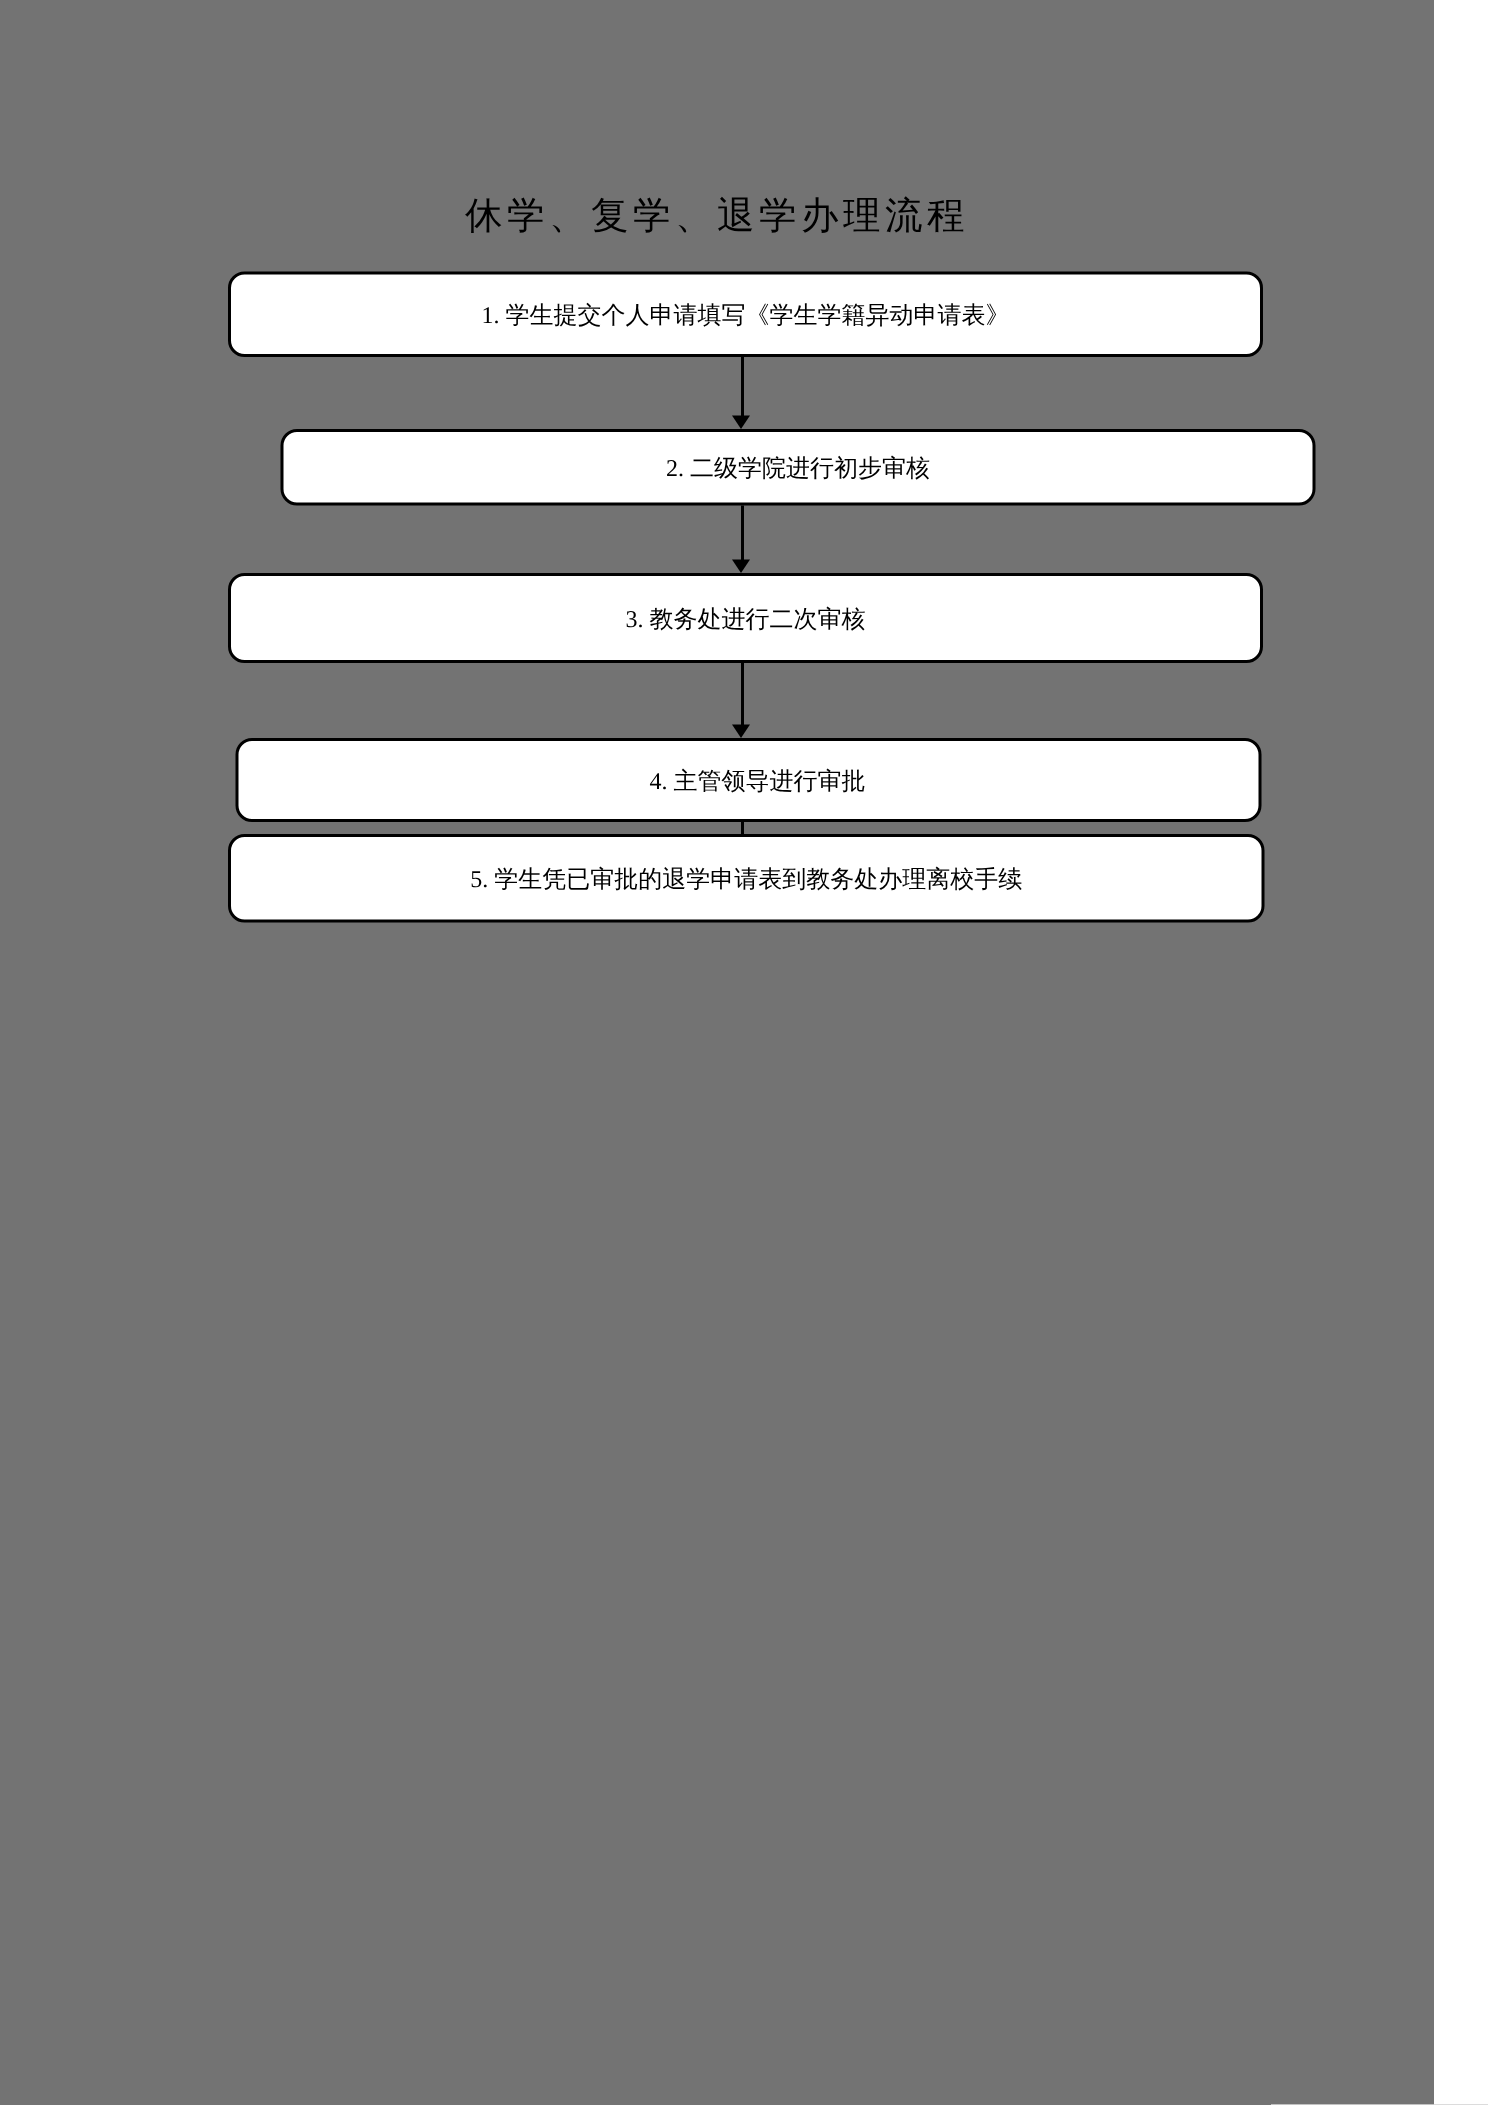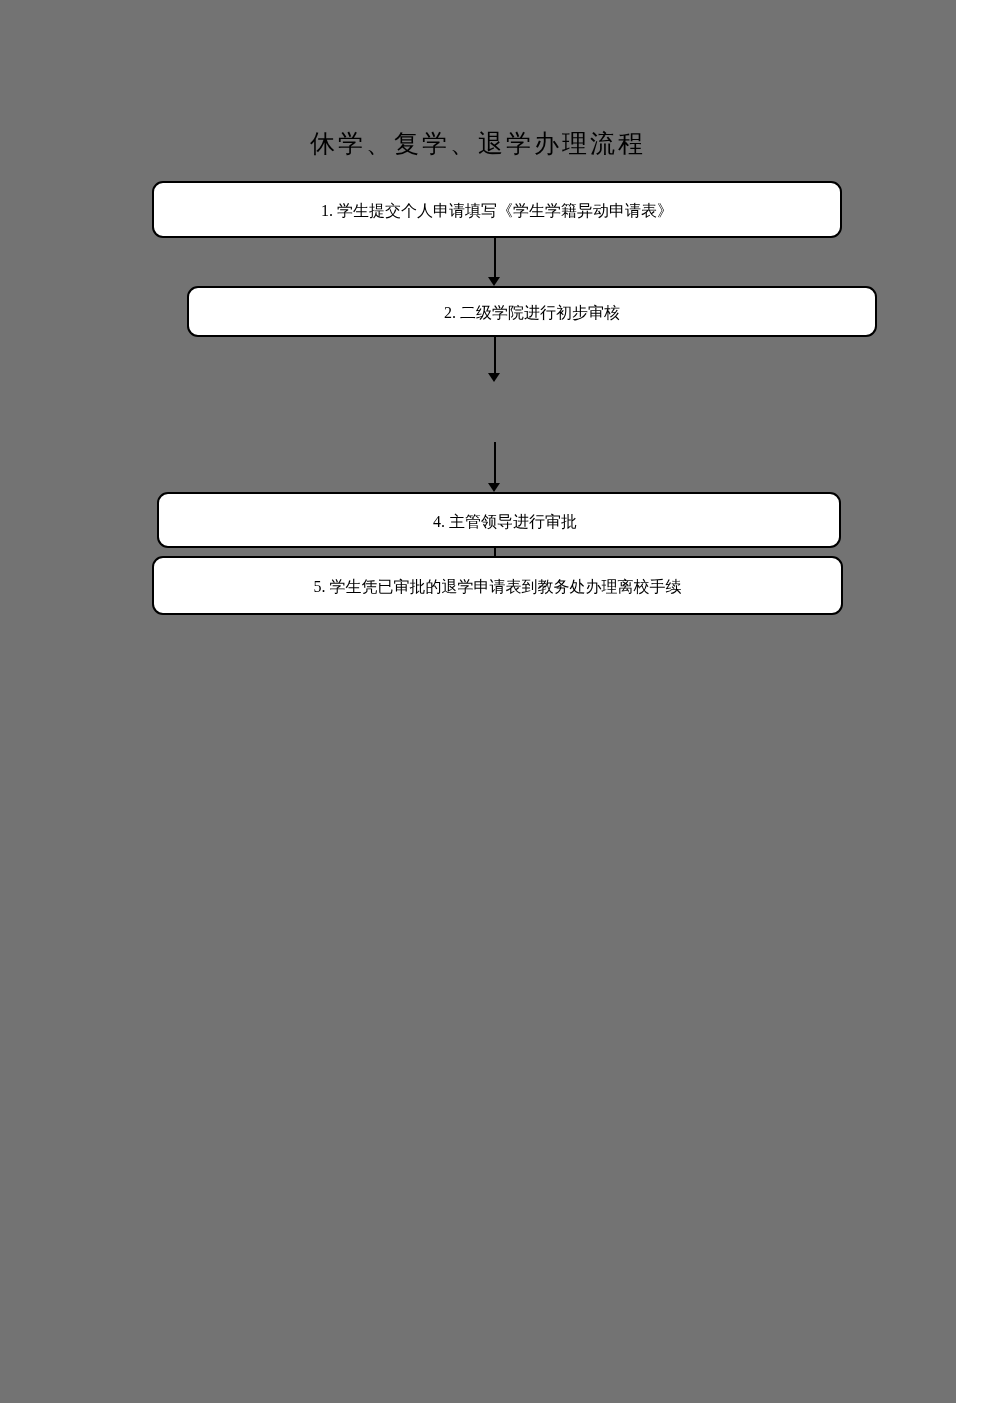--- a/index.html
+++ b/index.html
@@ -94,20 +94,23 @@
 
   <div class="flow-box box2">
     <span>2. 二级学院进行初步审核</span>
   </div>
 
   <div class="connector c2">
     <div class="line"></div>
     <div class="head"></div>
   </div>
 
+  <div class="flow-box box3">
+    <span>3. 教务处进行二次审核</span>
+  </div>
 
   <div class="connector c3">
     <div class="line"></div>
     <div class="head"></div>
   </div>
 
   <div class="flow-box box4">
     <span>4. 主管领导进行审批</span>
   </div>
 

